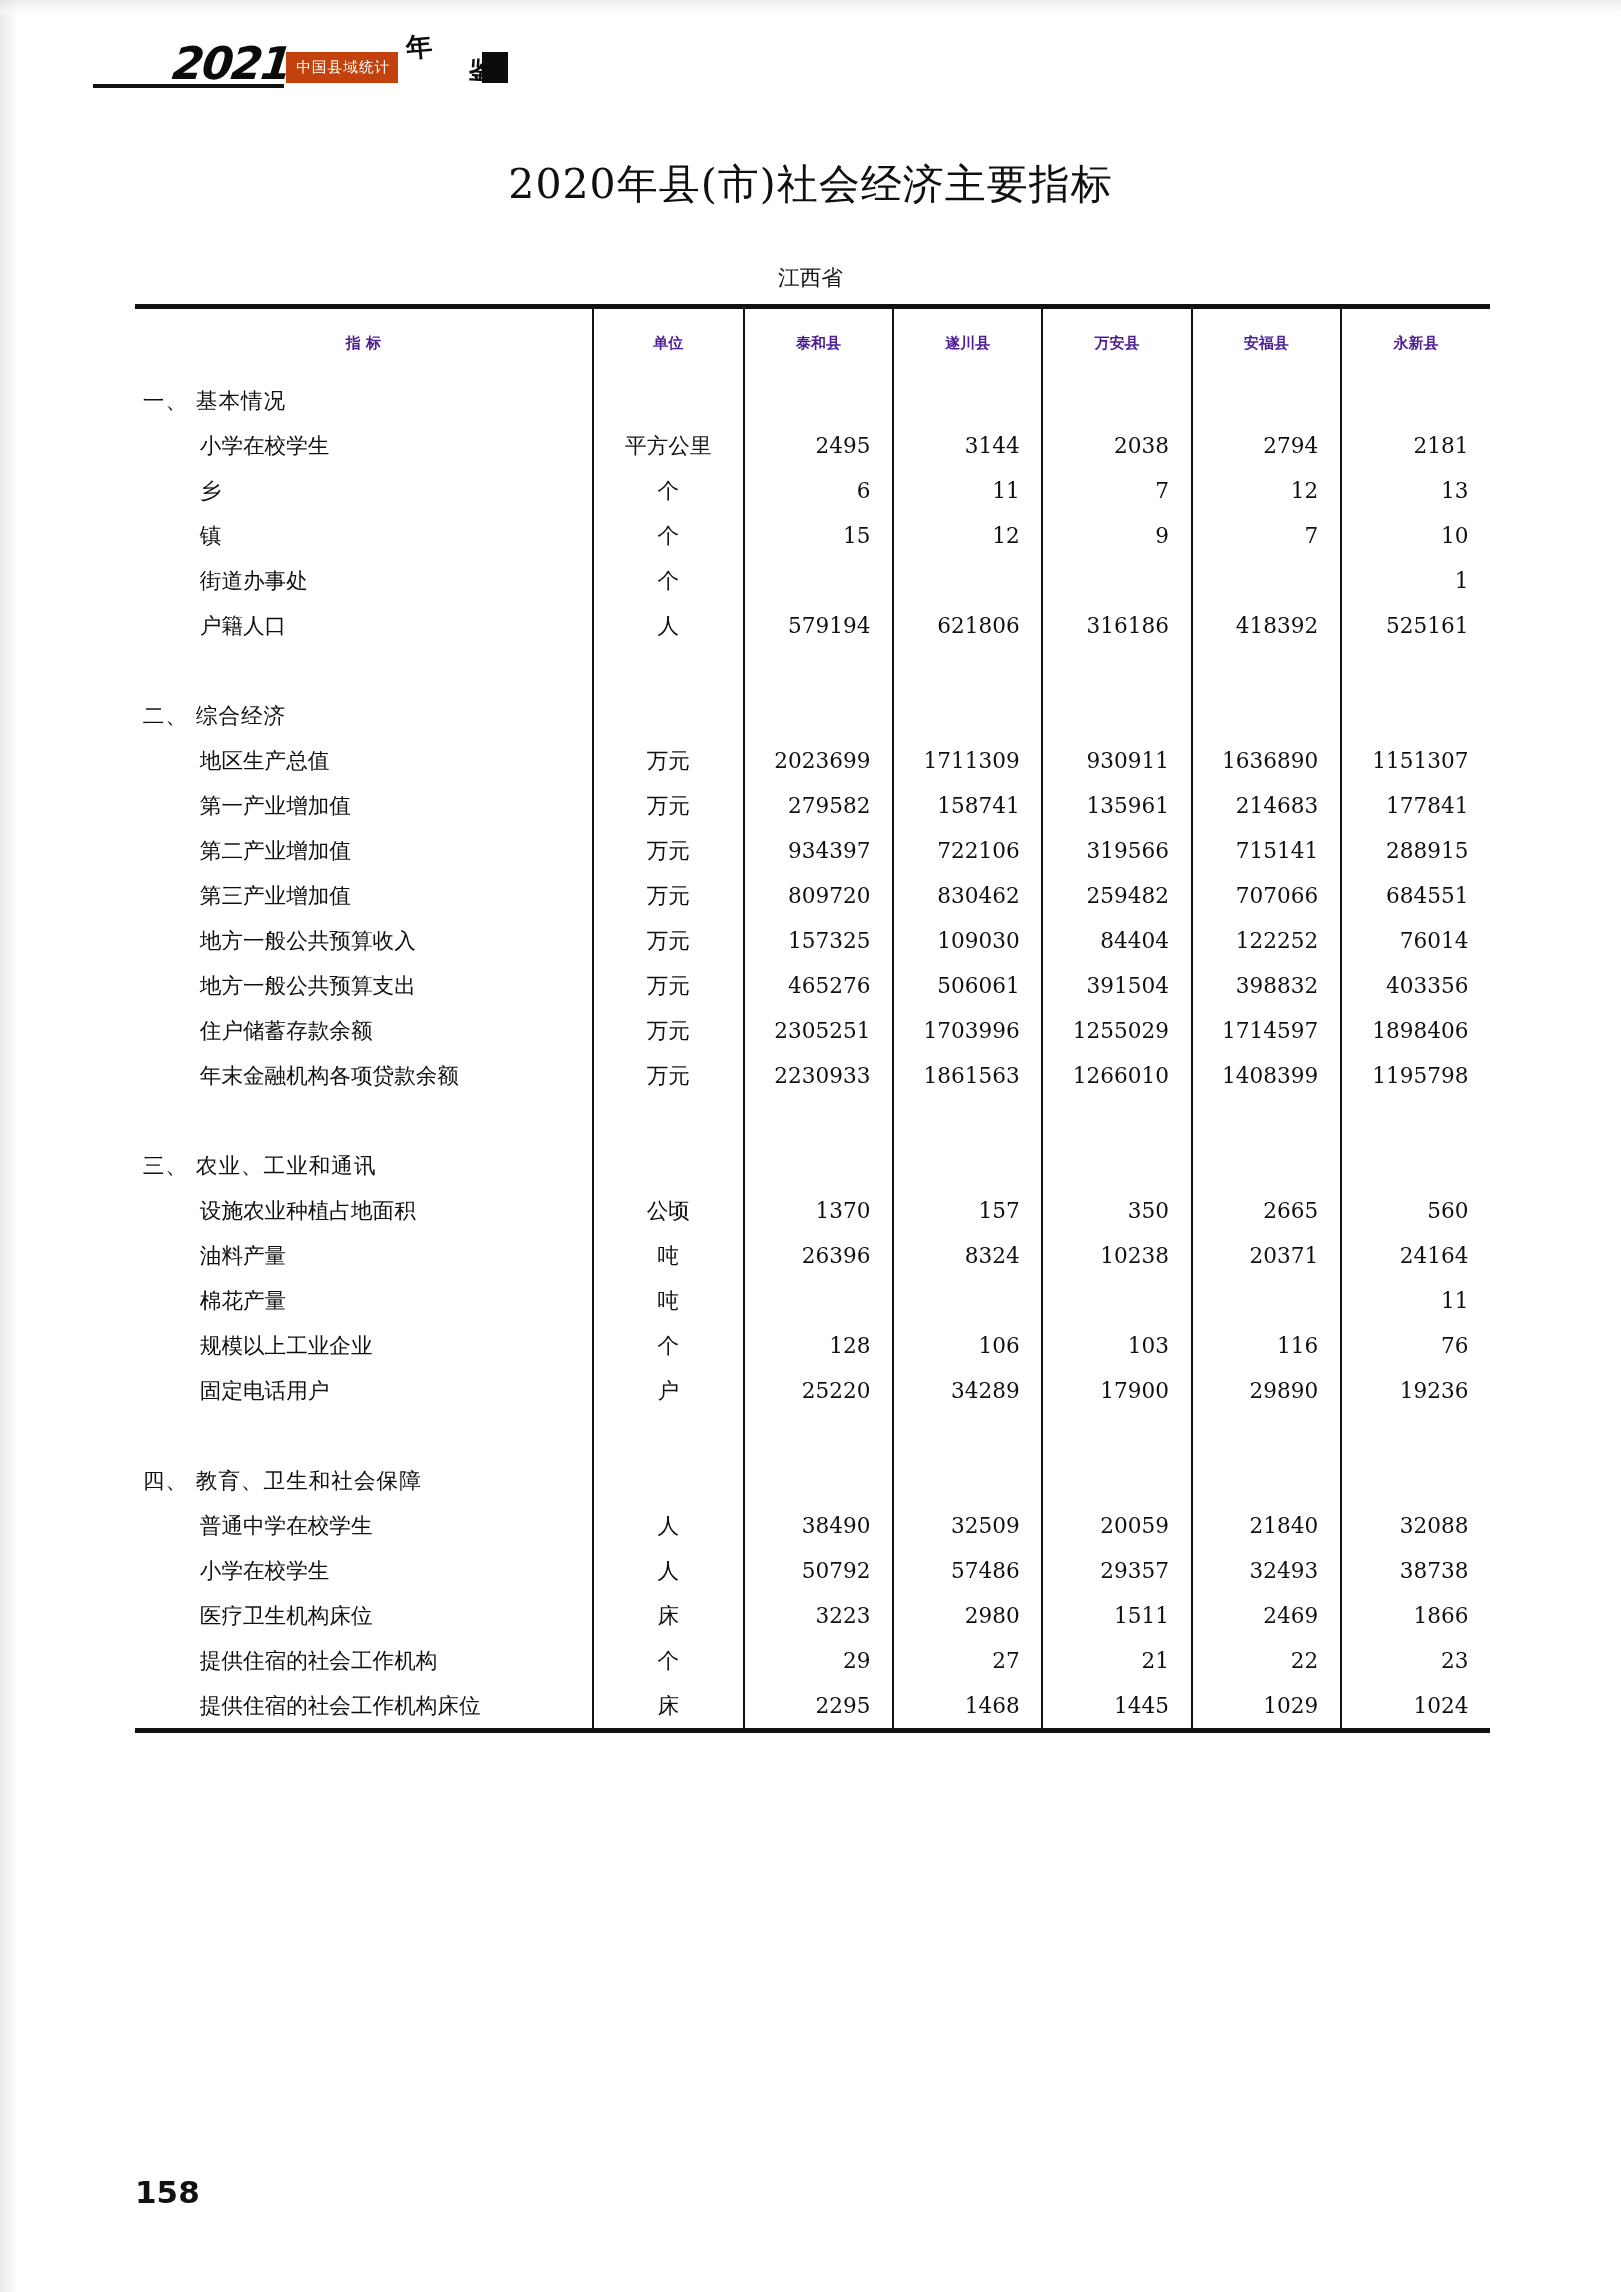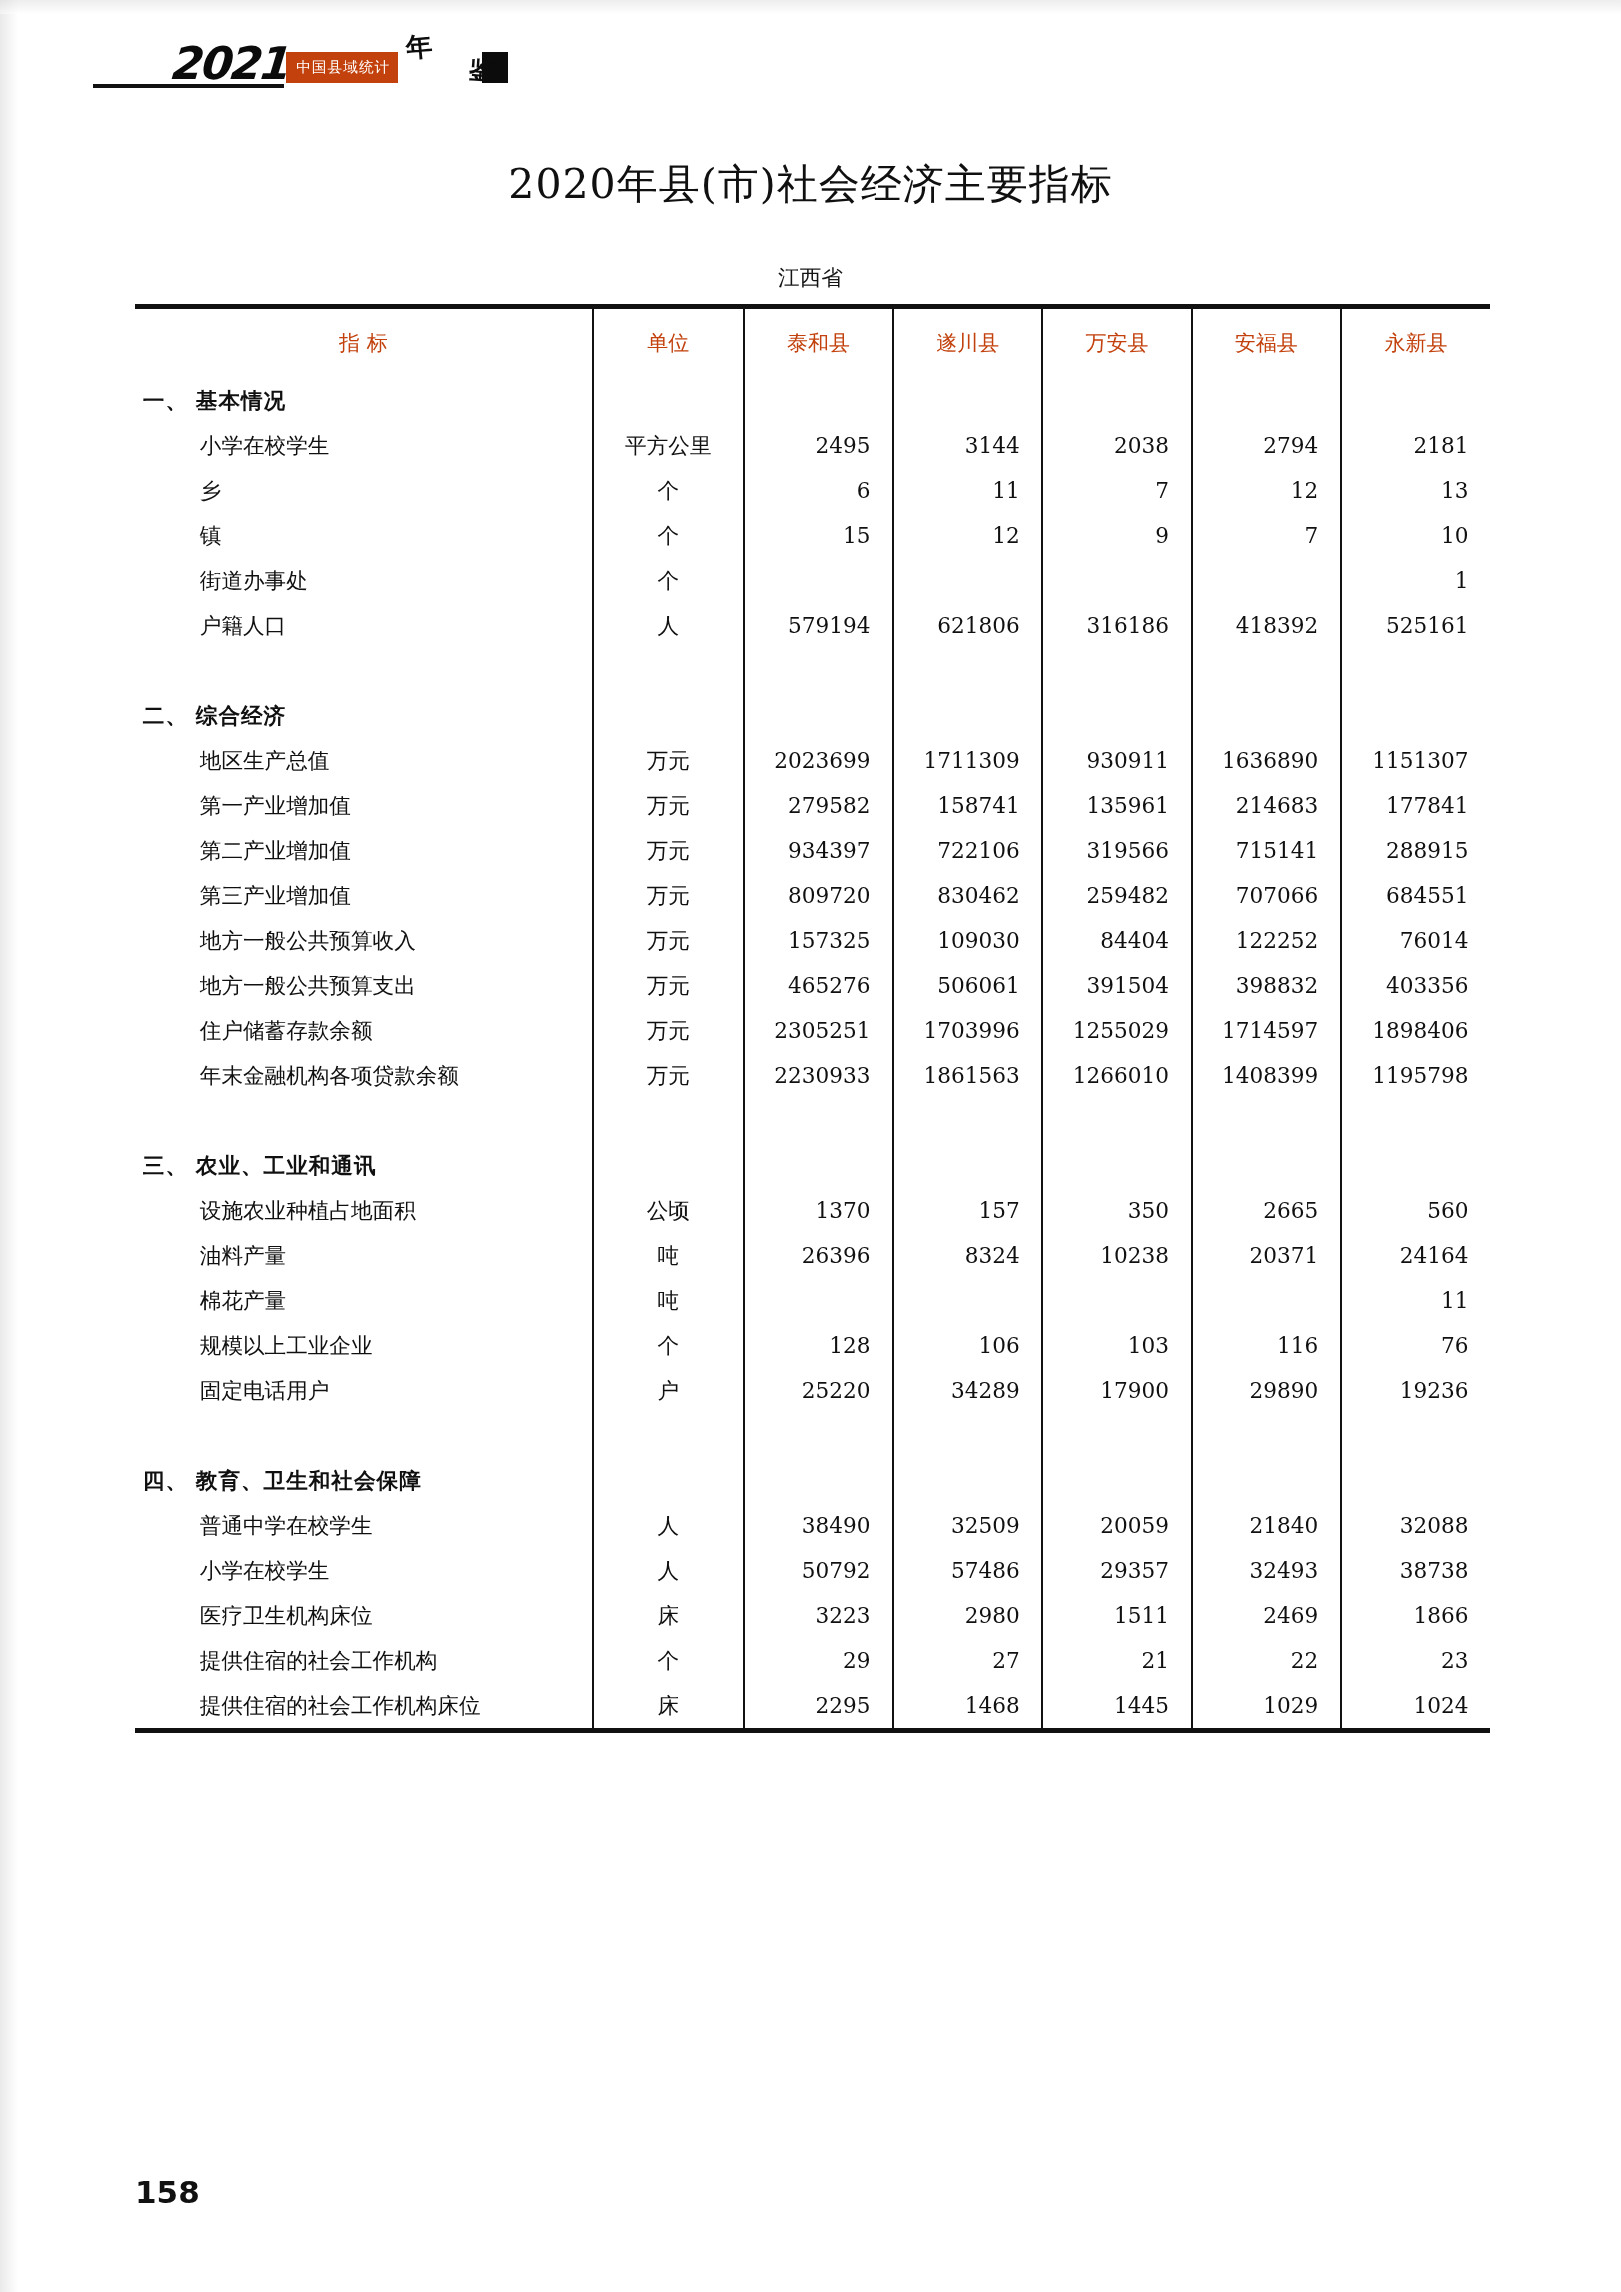--- a/index.html
+++ b/index.html
@@ -142,26 +142,26 @@
   table.stats {
     border-collapse: collapse;
     width: 1355px;
     table-layout: fixed;
   }
   table.stats col.c-ind  { width: 457px; }
   table.stats col.c-unit { width: 151px; }
   table.stats col.c-val  { width: 149px; }
 
   table.stats thead th {
-    font-weight: normal;
-    font-size: 21px;
+    font-weight: bold;
+    font-size: 15px;
     height: 67px;
     vertical-align: middle;
     border-left: 2px solid #111;
-    color: #c2410c;
+    color: #4c1d95;
   }
   table.stats thead th.first { border-left: none; }
 
   .rule-top {
     height: 4.9px;
     background: #111;
   }
   .rule-bottom {
     height: 4.9px;
     background: #111;
@@ -183,21 +183,21 @@
     text-align: center;
   }
   table.stats tbody td.val {
     text-align: right;
     padding-right: 21.6px;
     font-family: "DejaVu Serif", "Liberation Serif", serif;
   }
 
   .sec-head {
     font-family: "DejaVu Sans", "Liberation Sans", sans-serif;
-    font-weight: bold;
+    font-weight: normal;
     font-size: 22.5px;
     letter-spacing: 1px;
   }
   .sec-head .num { margin-right: 7.8px; }
   .row-label { padding-left: 57px; }
 
   .spacer-row td { height: 13.7px; border-left-color: #111; }
 
   
   .folio {

